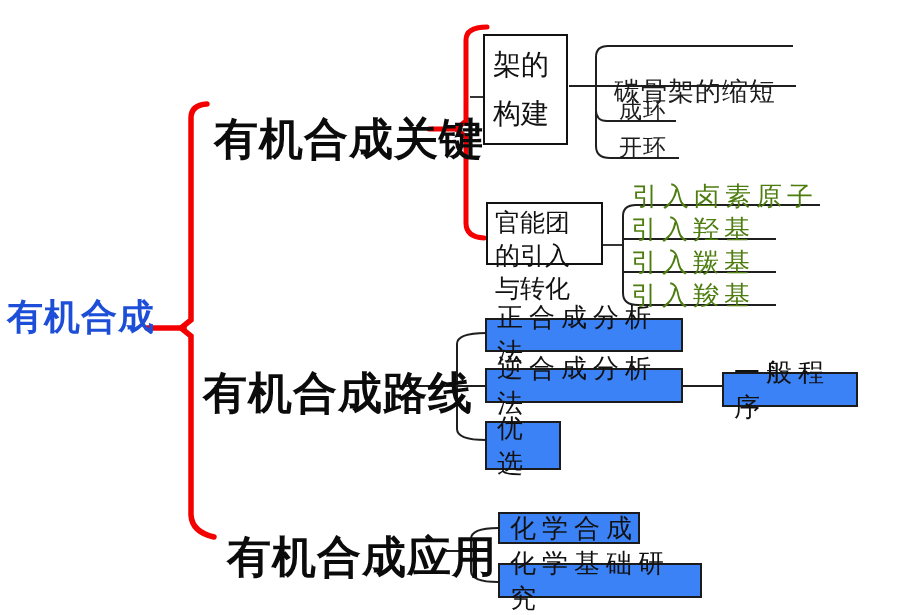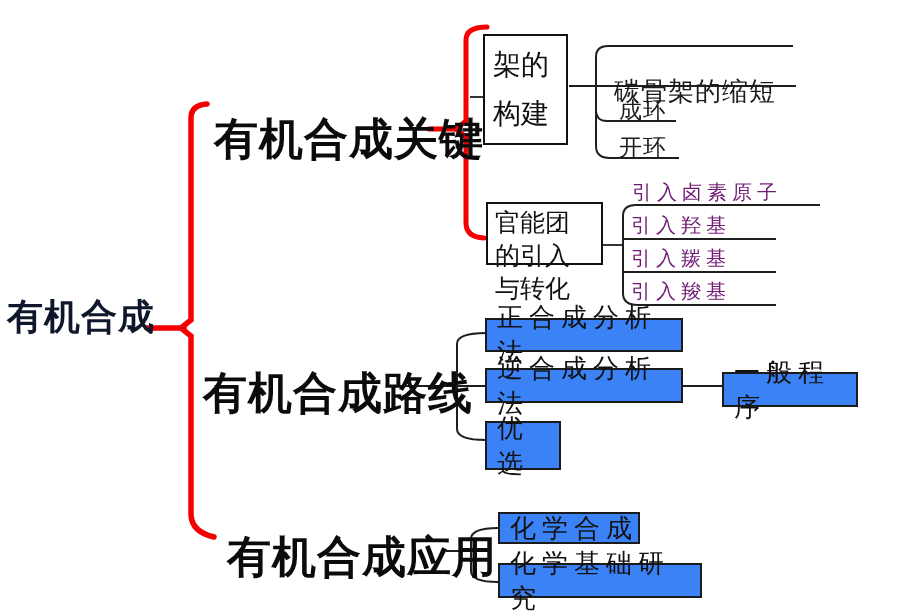--- a/index.html
+++ b/index.html
@@ -1,24 +1,24 @@
 <!DOCTYPE html>
 <html><head>
 <meta charset="utf-8">
 <style>
   html,body{margin:0;padding:0;background:#fff;}
   #canvas{position:relative;width:920px;height:615px;background:#ffffff;overflow:hidden;
           font-family:"Liberation Sans",sans-serif;}
   #wires{position:absolute;left:0;top:0;width:920px;height:615px;}
   .abs{position:absolute;white-space:nowrap;}
-  .lvl0{font-weight:bold;font-size:36px;color:#0f172a;letter-spacing:1px;}
+  .lvl0{font-weight:bold;font-size:36px;color:#1d4ed8;letter-spacing:1px;}
   .lvl1{font-weight:bold;font-size:44px;color:#0b0b0b;letter-spacing:1px;}
   .leaf-sans{font-size:26px;color:#1c1c1c;font-family:"Liberation Sans",sans-serif;letter-spacing:1px;}
   .leaf-sans.small{font-size:23px;}
-  .leaf-serif{font-size:20px;color:#701a75;font-family:"DejaVu Serif","Liberation Serif",serif;letter-spacing:5px;}
+  .leaf-serif{font-size:26px;color:#4d7c0f;font-family:"DejaVu Serif","Liberation Serif",serif;letter-spacing:5px;}
   .vbox{position:absolute;border:2px solid #111;background:#fff;box-sizing:border-box;
         display:flex;flex-direction:column;justify-content:space-around;
         font-family:"DejaVu Serif","Liberation Serif",serif;color:#111;}
   .vbox .row{display:flex;justify-content:space-between;}
   #carbon-box{left:483px;top:34px;width:85px;height:111px;font-size:28px;padding:4px 8px;}
   #func-box{left:486px;top:202px;width:117px;height:63px;font-size:25px;padding:2px 7px;}
   .nbox{position:absolute;border:2px solid #1b1b1b;background:#3b82f6;box-sizing:border-box;
         font-family:"DejaVu Serif","Liberation Serif",serif;color:#111;font-size:26px;
         letter-spacing:6px;display:flex;align-items:center;padding-left:10px;}
   #route-box-0{left:485px;top:318px;width:198px;height:34px;}

